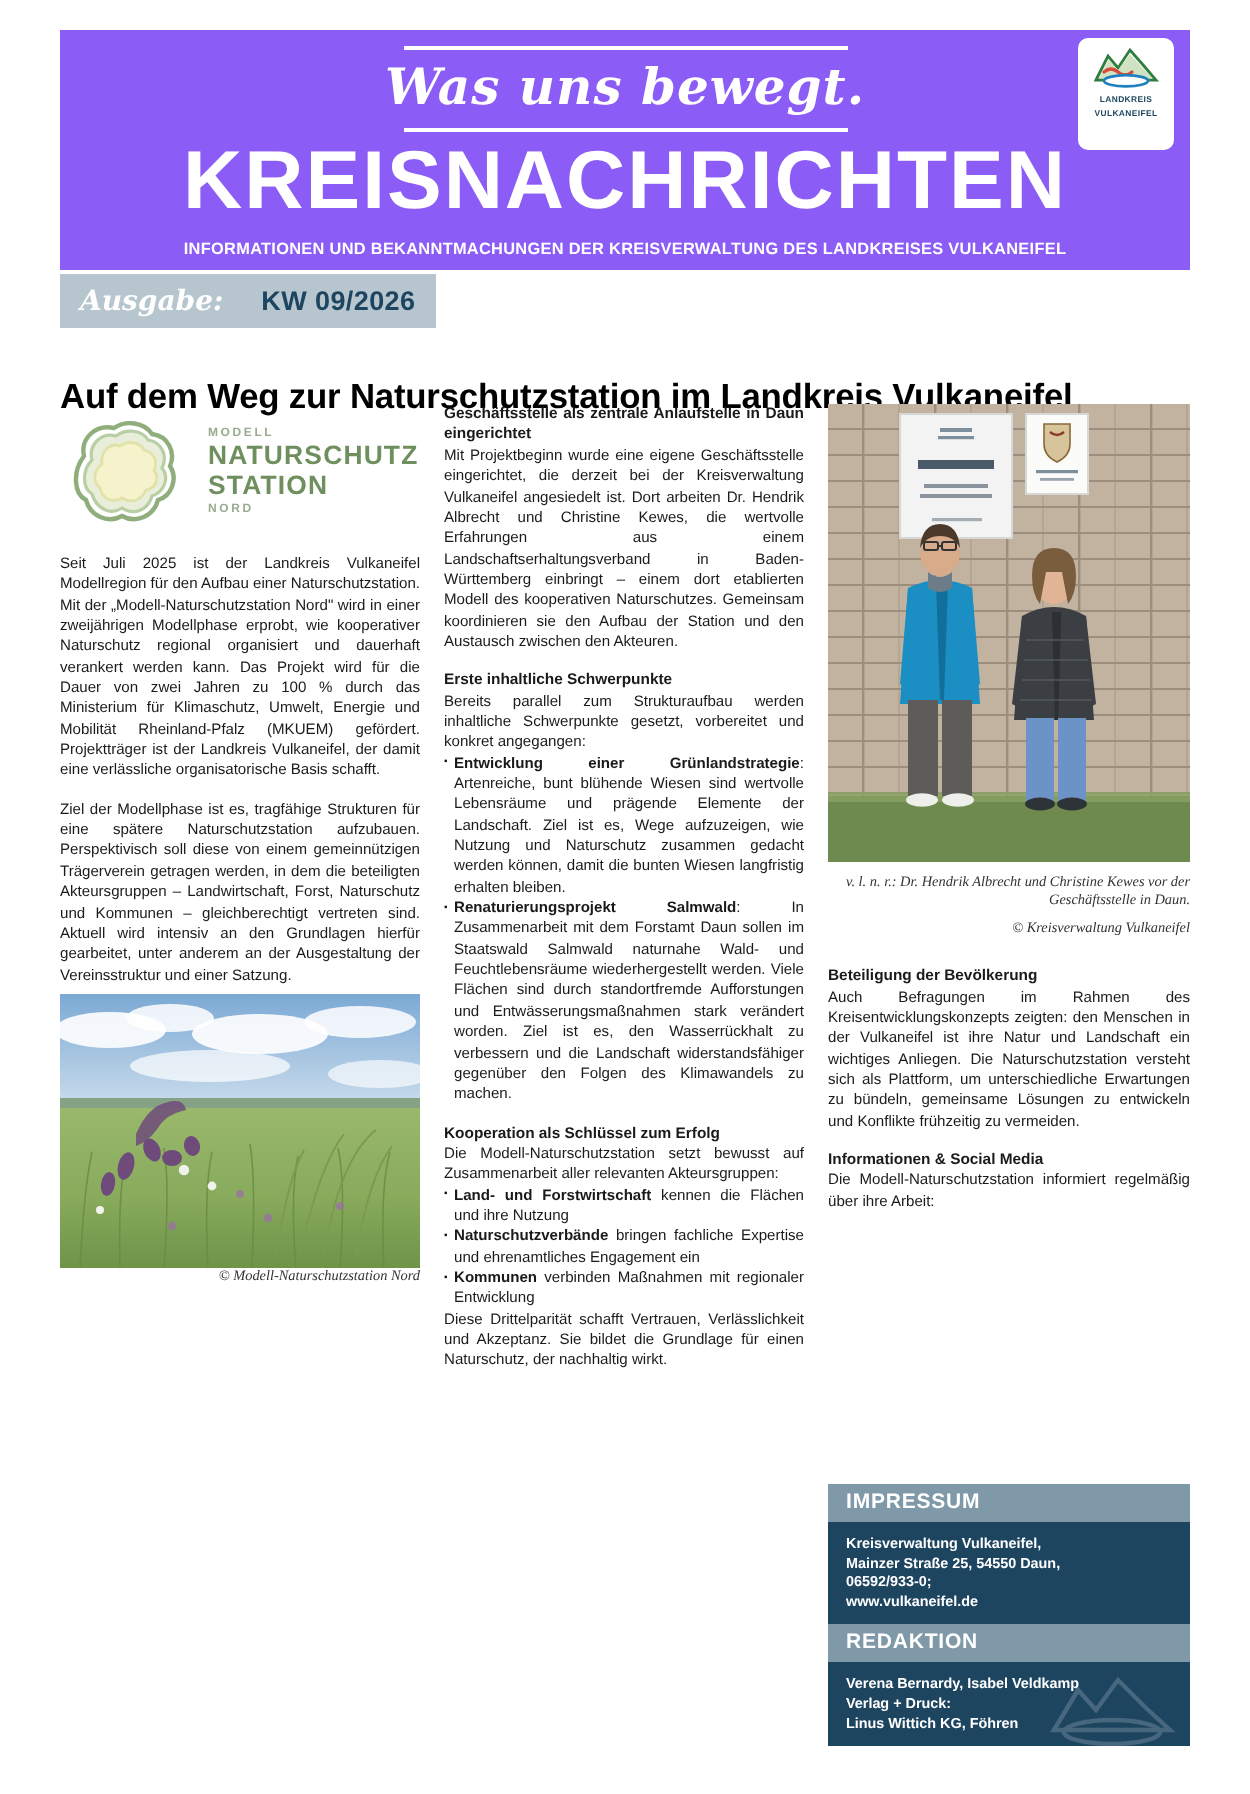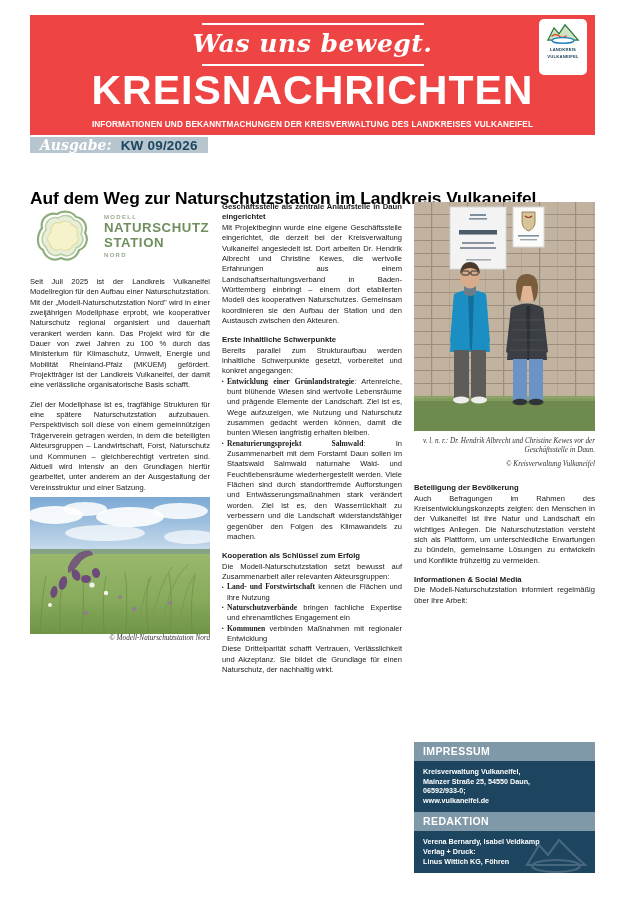--- a/index.html
+++ b/index.html
@@ -16,21 +16,21 @@
     position: relative;
   }
 
   
   .masthead {
     position: absolute;
     left: 30px;
     top: 15px;
     width: 565px;
     height: 120px;
-    background: #ef4444;
+    background: #8b5cf6;
     box-sizing: border-box;
   }
   .mast-script-wrap {
     position: absolute;
     left: 0; right: 0;
     top: 8px;
     text-align: center;
   }
   .mast-rule {
     width: 222px;
@@ -94,25 +94,26 @@
     line-height: 5.4px;
     letter-spacing: 0.2px;
     margin-top: 2px;
   }
 
   
   .ausgabe {
     position: absolute;
     left: 30px;
     top: 137px;
-    height: 16px;
+    height: 27px;
     background: #b7c6ce;
     display: flex;
     align-items: center;
     padding: 0 10px 0 10px;
+    gap: 10px;
   }
   .ausgabe-script {
     font-family: "DejaVu Serif", serif;
     font-style: italic;
     font-weight: 700;
     font-size: 14px;
     color: #ffffff;
     margin-right: 9px;
   }
   .ausgabe-kw {
@@ -173,21 +174,21 @@
   }
   ul.bul li::before {
     content: "\25AA";
     position: absolute;
     left: 0;
     top: -0.5px;
     font-size: 5px;
     line-height: 10.35px;
     color: #1a1a1a;
   }
-  .b { font-weight: 700; font-family: Liberation Serif, serif; }
+  .b { font-weight: 700; }
 
   
   .ns-logo {
     display: flex;
     align-items: center;
     height: 68px;
     margin-bottom: 7px;
   }
   .ns-blob { width: 66px; height: 60px; flex: 0 0 66px; }
   .ns-words { margin-left: 8px; }

